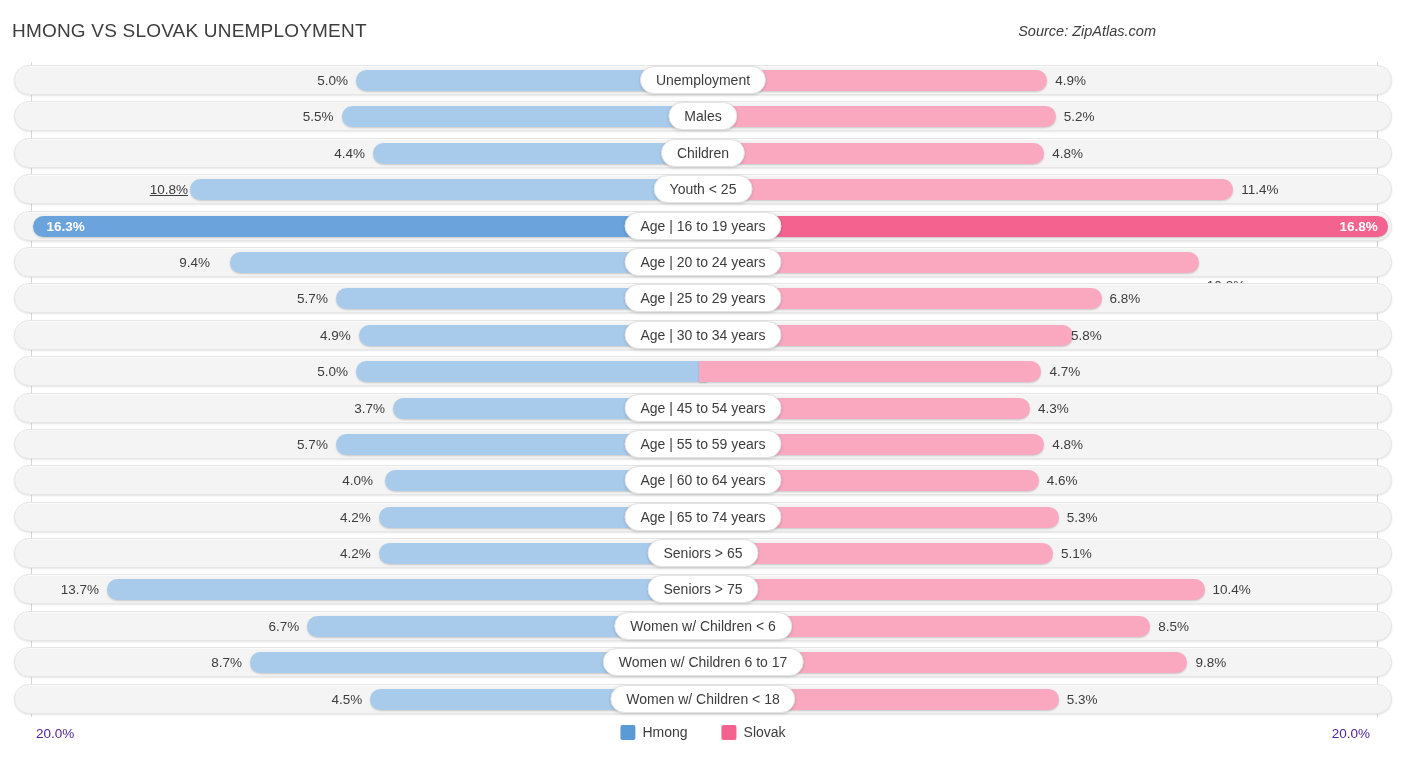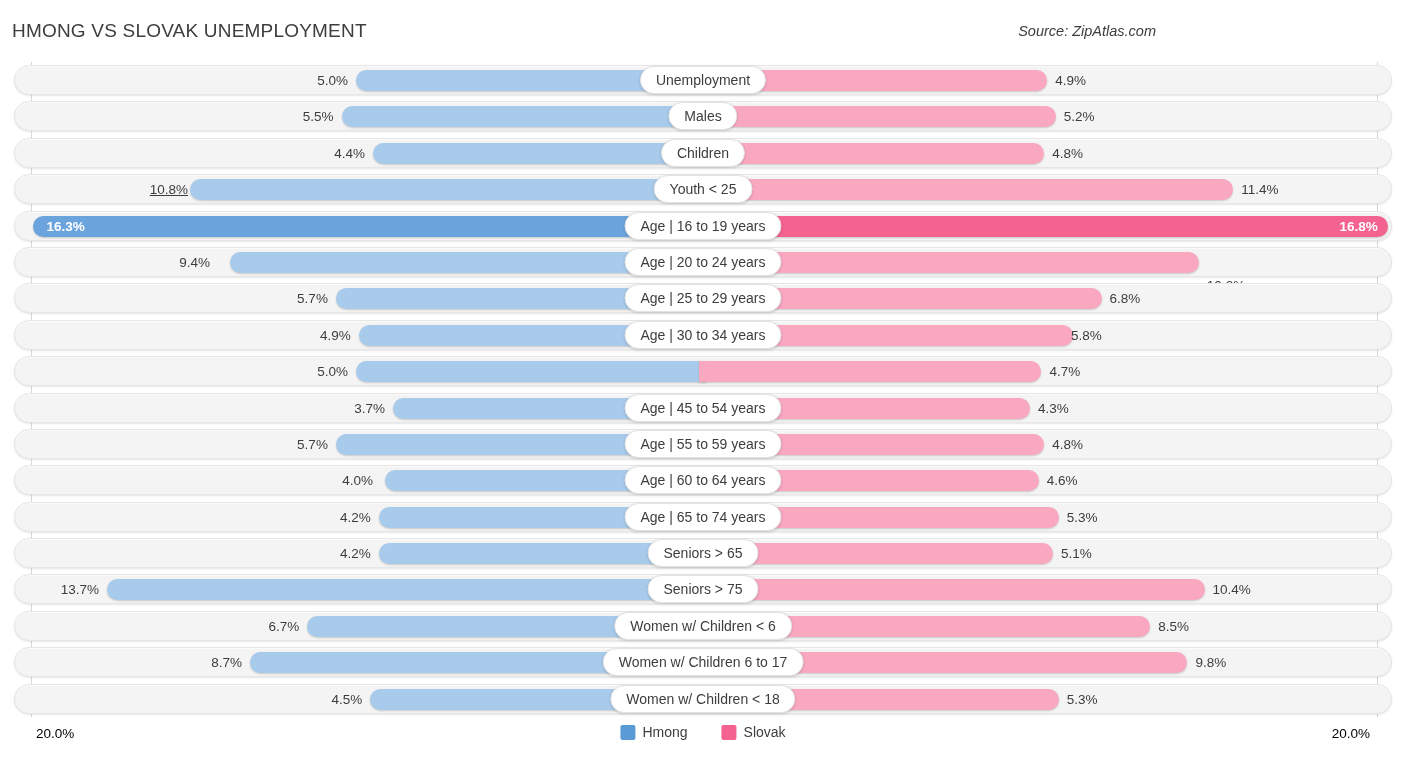--- a/index.html
+++ b/index.html
@@ -80,21 +80,21 @@
     font-size:14px; color:#3d3d3d;
     white-space:nowrap;
     box-shadow:0 1px 3px rgba(0,0,0,.16);
     z-index:3;
   }
 
   
   #footer { position:absolute; left:0; top:717px; width:1406px; height:40px; }
   .axis-end {
     position:absolute; top:9px;
-    font-size:13.5px; color:#000000; white-space:nowrap;
+    font-size:13.5px; color:#4c1d95; white-space:nowrap;
   }
   #axis-end-left  { left:36px; }
   #axis-end-right { right:36px; }
 
   #legend {
     position:absolute; left:50%; transform:translateX(-50%); top:7px;
     display:flex; align-items:center; gap:34px;
   }
   .legend-item { display:flex; align-items:center; gap:7px; }
   .legend-swatch { width:15px; height:15px; border-radius:2px; display:block; }

